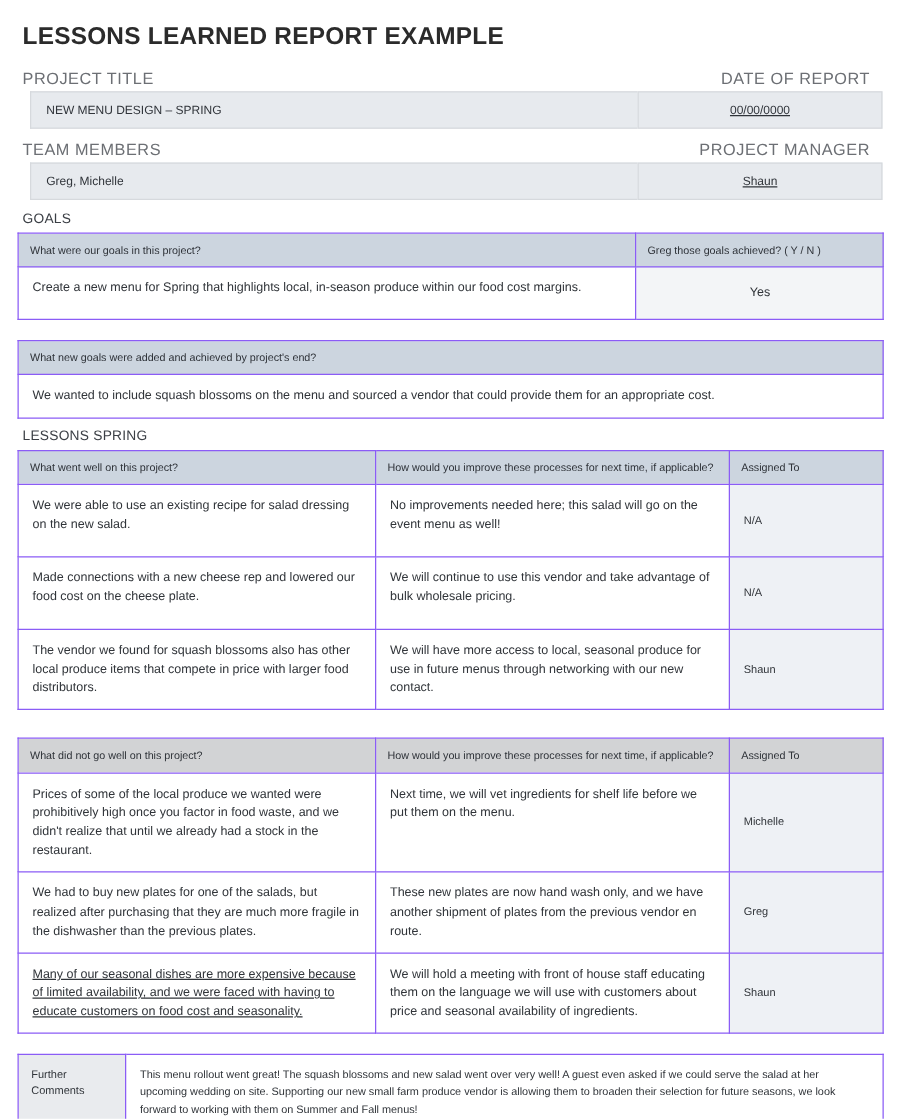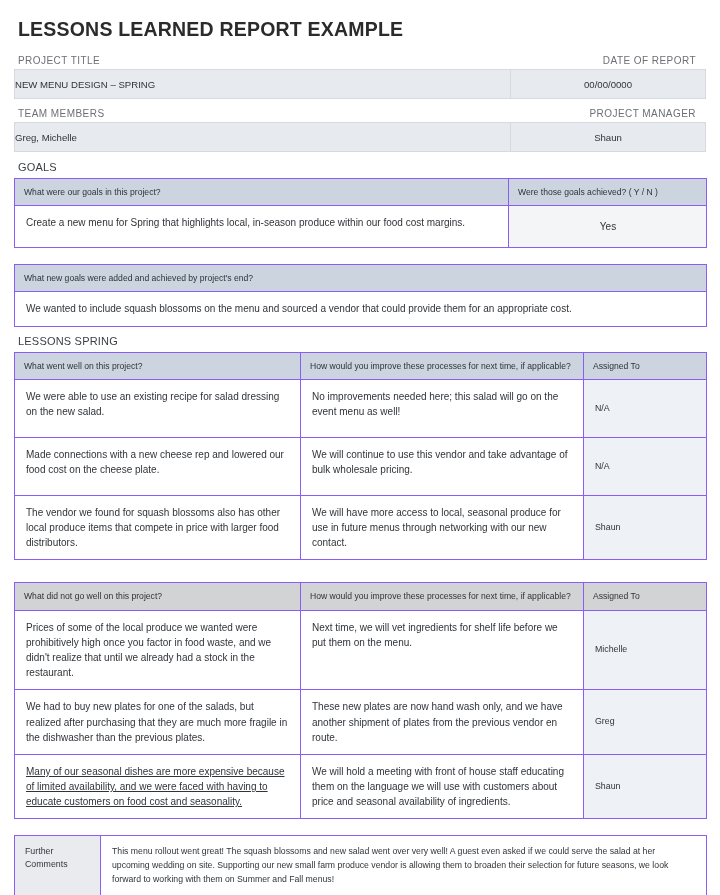--- a/index.html
+++ b/index.html
@@ -24,21 +24,21 @@
   .doc-title {
     font-size: 19.5px;
     font-weight: bold;
     letter-spacing: 0.2px;
     color: #2b2b2b;
     margin: 4px 0 14px 4px;
   }
 
   
   .field-label {
-    font-size: 10px;
+    font-size: 13px;
     letter-spacing: 0.45px;
     color: #6c6f74;
     text-transform: uppercase;
     padding: 0 0 3px 4px;
   }
   .field-label.right { text-align: right; padding-right: 10px; }
 
   
   .meta-row {
     display: flex;
@@ -50,22 +50,22 @@
 
   .meta-box {
     height: 30px;
     border: 1px solid #d6d9dd;
     background: #e7eaee;
     display: flex;
     align-items: center;
     font-size: 9.6px;
     color: #30343a;
   }
-  .meta-box.left   { border-right: none; }
-  .meta-box.right  { justify-content: center; }
+  .meta-box.left   { padding-left: 12px; border-right: none; margin-left: 10px; }
+  .meta-box.right  { justify-content: center; text-decoration: underline; }
 
   
   .section-heading {
     font-size: 11px;
     color: #3b3f45;
     margin: 8px 0 5px 4px;
     letter-spacing: 0.2px;
   }
 
   
@@ -180,21 +180,21 @@
   <div class="section-heading">GOALS</div>
 
   <table class="tbl">
     <colgroup>
         <col class="col-goal-q">
         <col class="col-goal-a">
       </colgroup>
     <tbody>
         <tr>
       <th class="hdr-cell hdr-blue">What were our goals in this project?</th>
-      <th class="hdr-cell hdr-blue">Were those goals achieved?  ( Y / N )</th>
+      <th class="hdr-cell hdr-blue">Greg those goals achieved?  ( Y / N )</th>
     </tr>
     <tr>
       <td class="body-cell" style="height:42px;">Create a new menu for Spring that highlights local, in-season produce within our food cost margins.</td>
       <td class="body-cell center-mid">Yes</td>
     </tr>
   </tbody>
     </table>
 
   <div class="spacer-8"></div>
 

